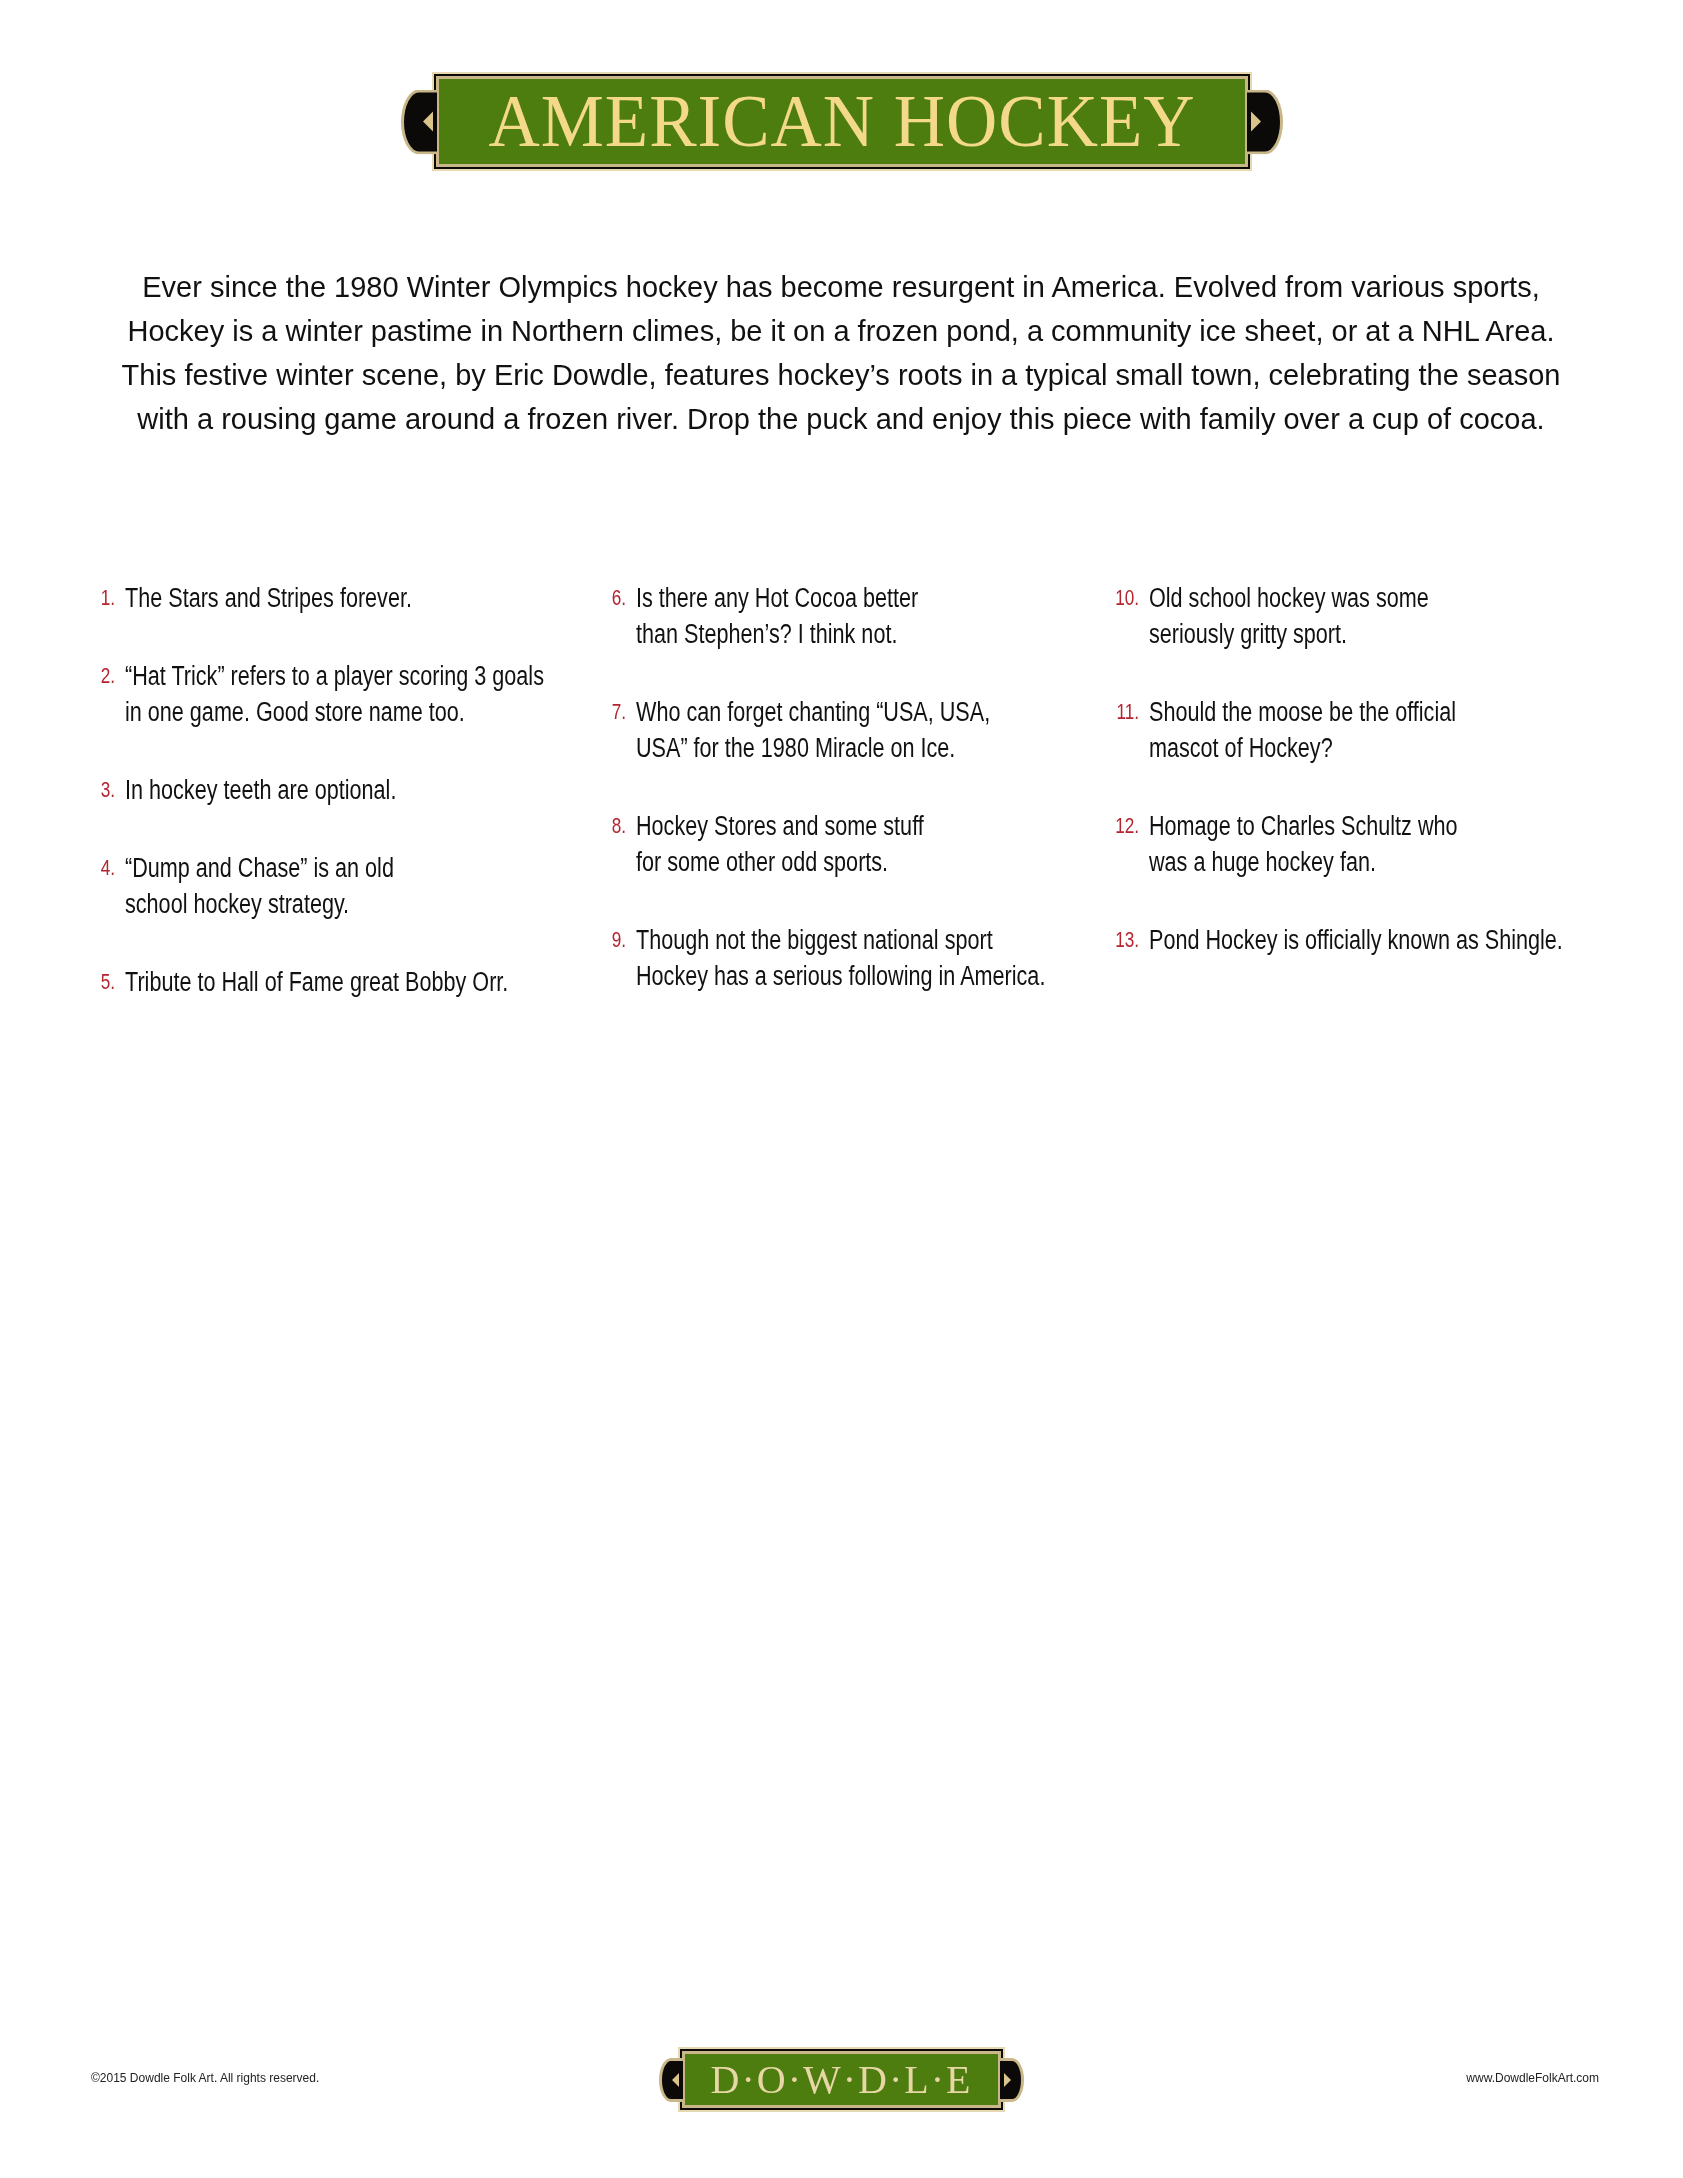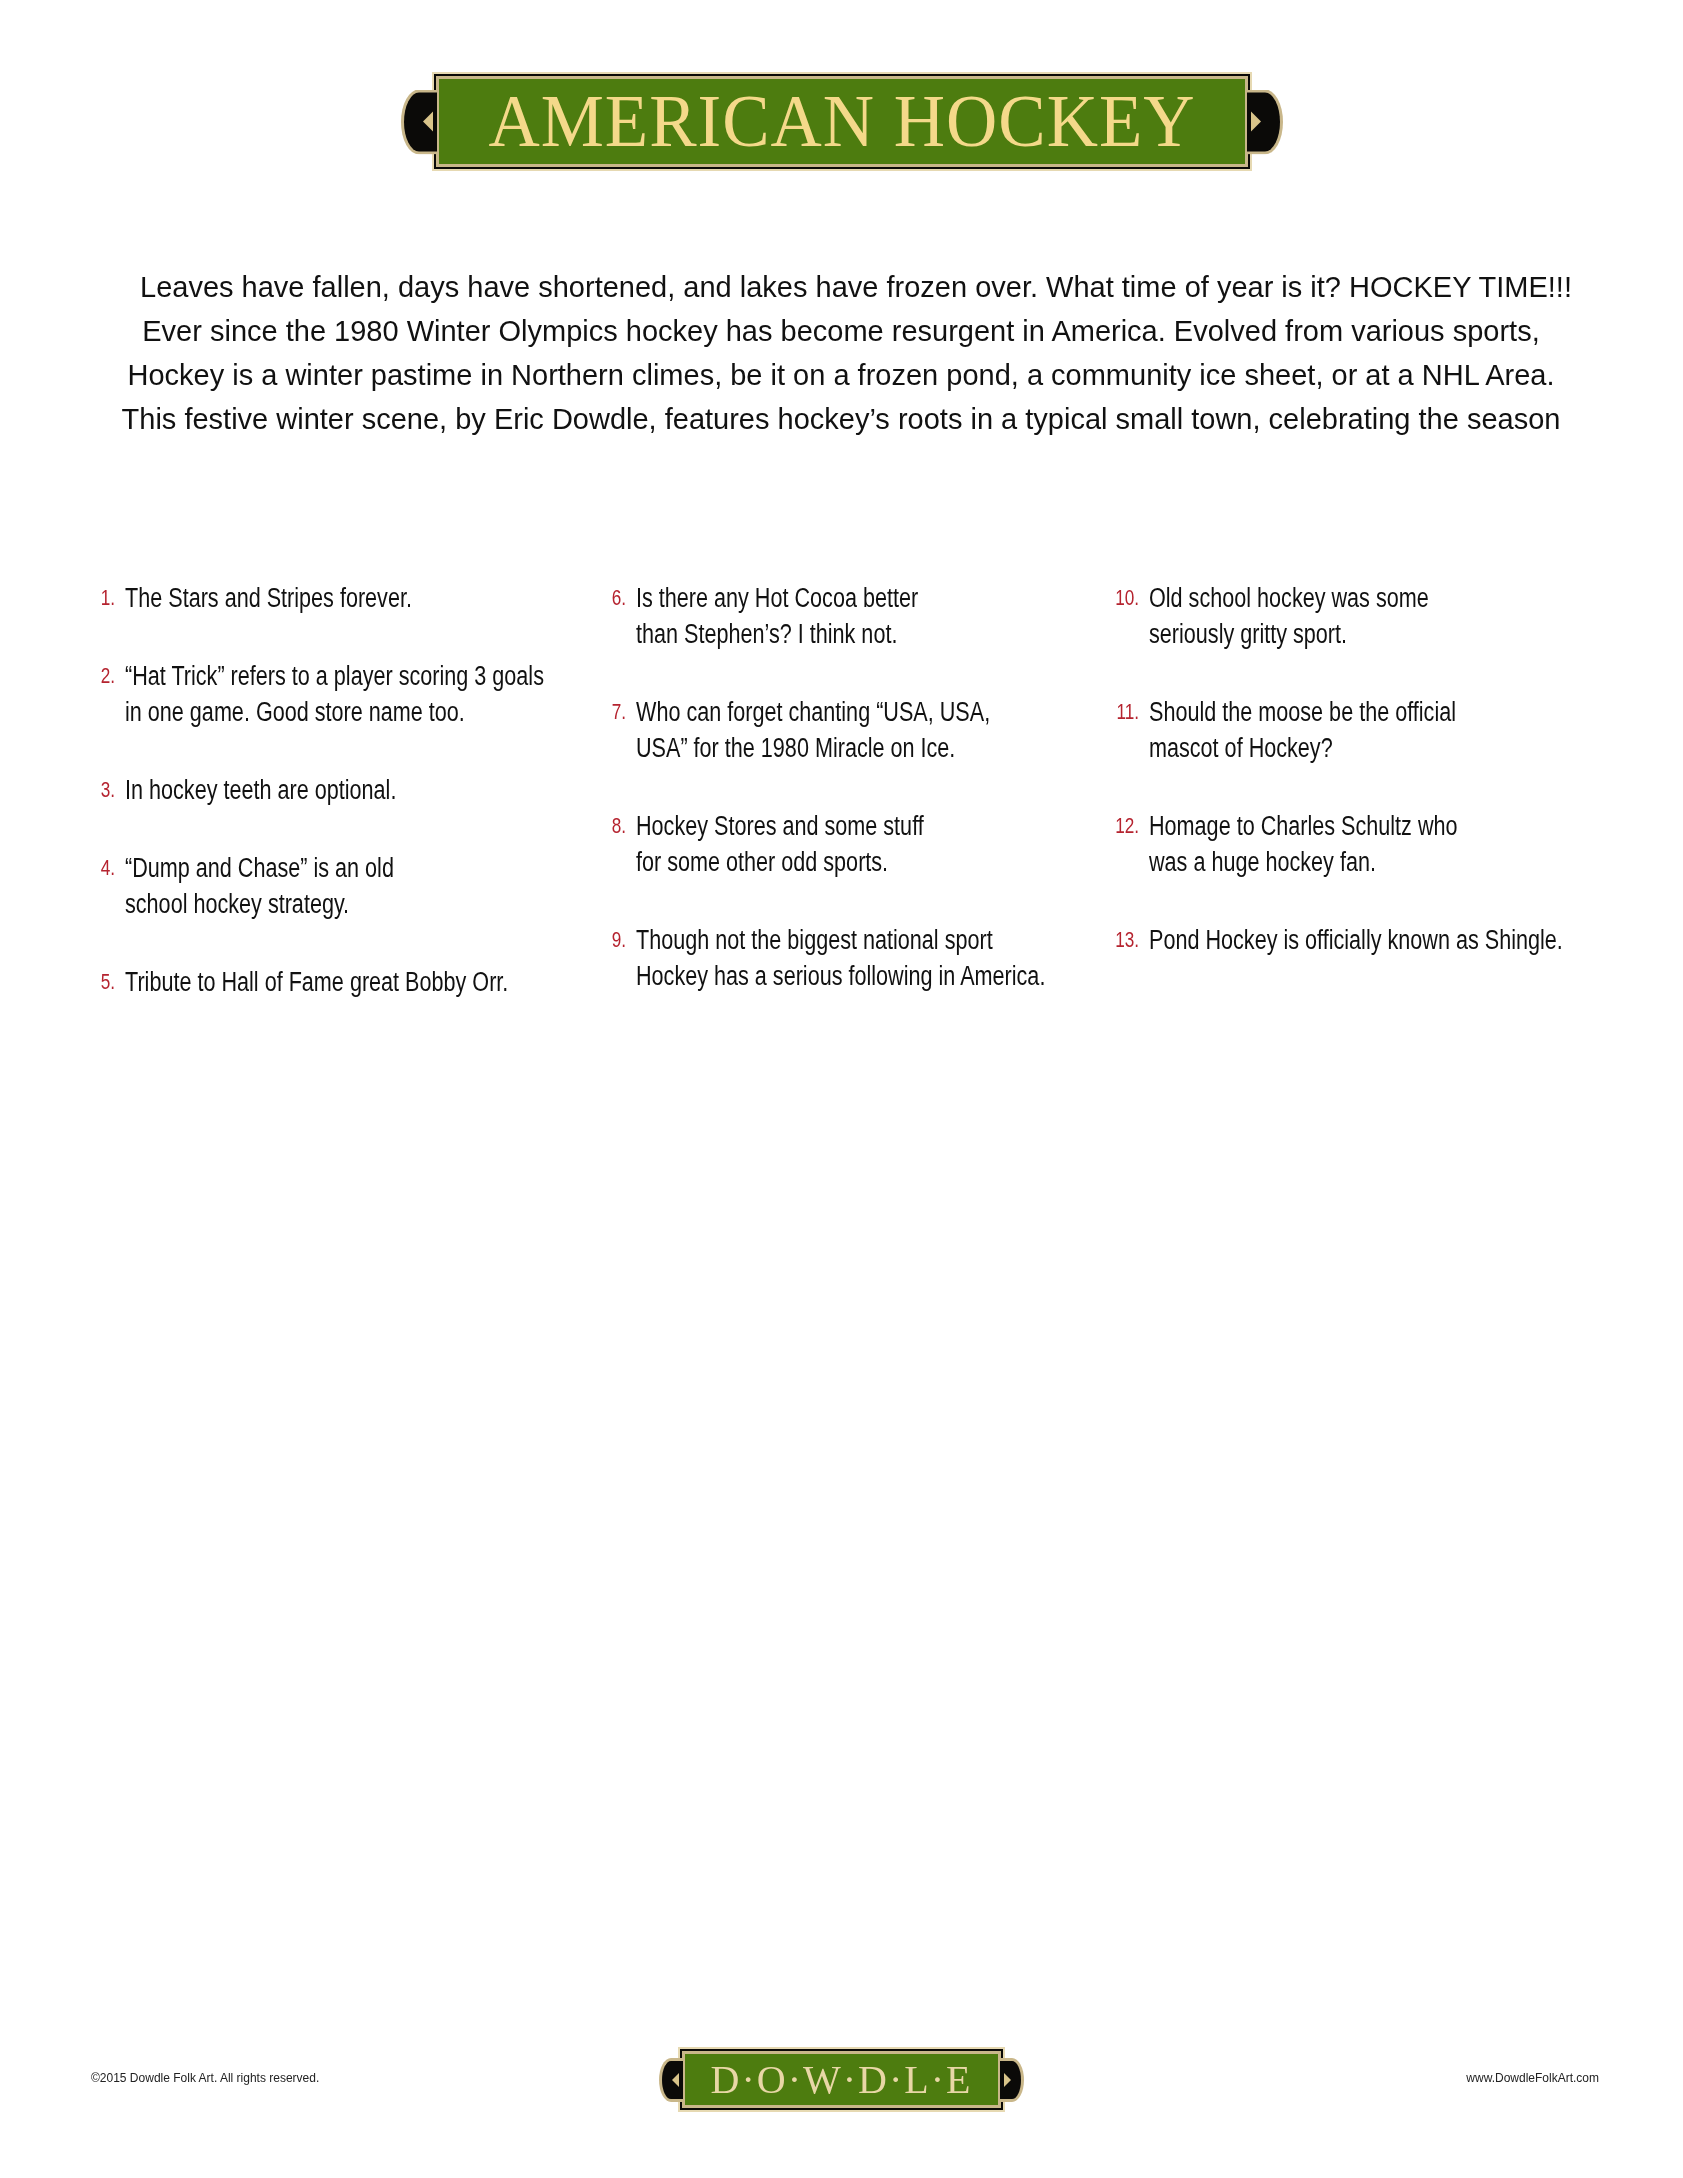--- a/index.html
+++ b/index.html
@@ -198,24 +198,24 @@
   <div class="ear left">
       <span class="stud"></span>
     </div>
   <span class="title-text">AMERICAN HOCKEY</span>
   <div class="ear right">
       <span class="stud"></span>
     </div>
 </div>
 
 <div class="intro">
-  <span class="line first">Leaves have fallen, days have shortened, and lakes have frozen over. What time of year is it? HOCKEY TIME!!!</span>
   <span class="line">Ever since the 1980 Winter Olympics hockey has become resurgent in America. Evolved from various sports,</span>
   <span class="line">Hockey is a winter pastime in Northern climes, be it on a frozen pond, a community ice sheet, or at a NHL Area.</span>
   <span class="line">This festive winter scene, by Eric Dowdle, features hockey’s roots in a typical small town, celebrating the season</span>
+  <span class="line">with a rousing game around a frozen river.  Drop the puck and enjoy this piece with family over a cup of cocoa.</span>
 </div>
 
 <div class="col" id="col-1">
   <div class="note">
     <span class="note-num">1.</span>
     <span class="note-text">
       <span class="tline">The Stars and Stripes forever.</span>
     </span>
   </div>
   <div class="note">

